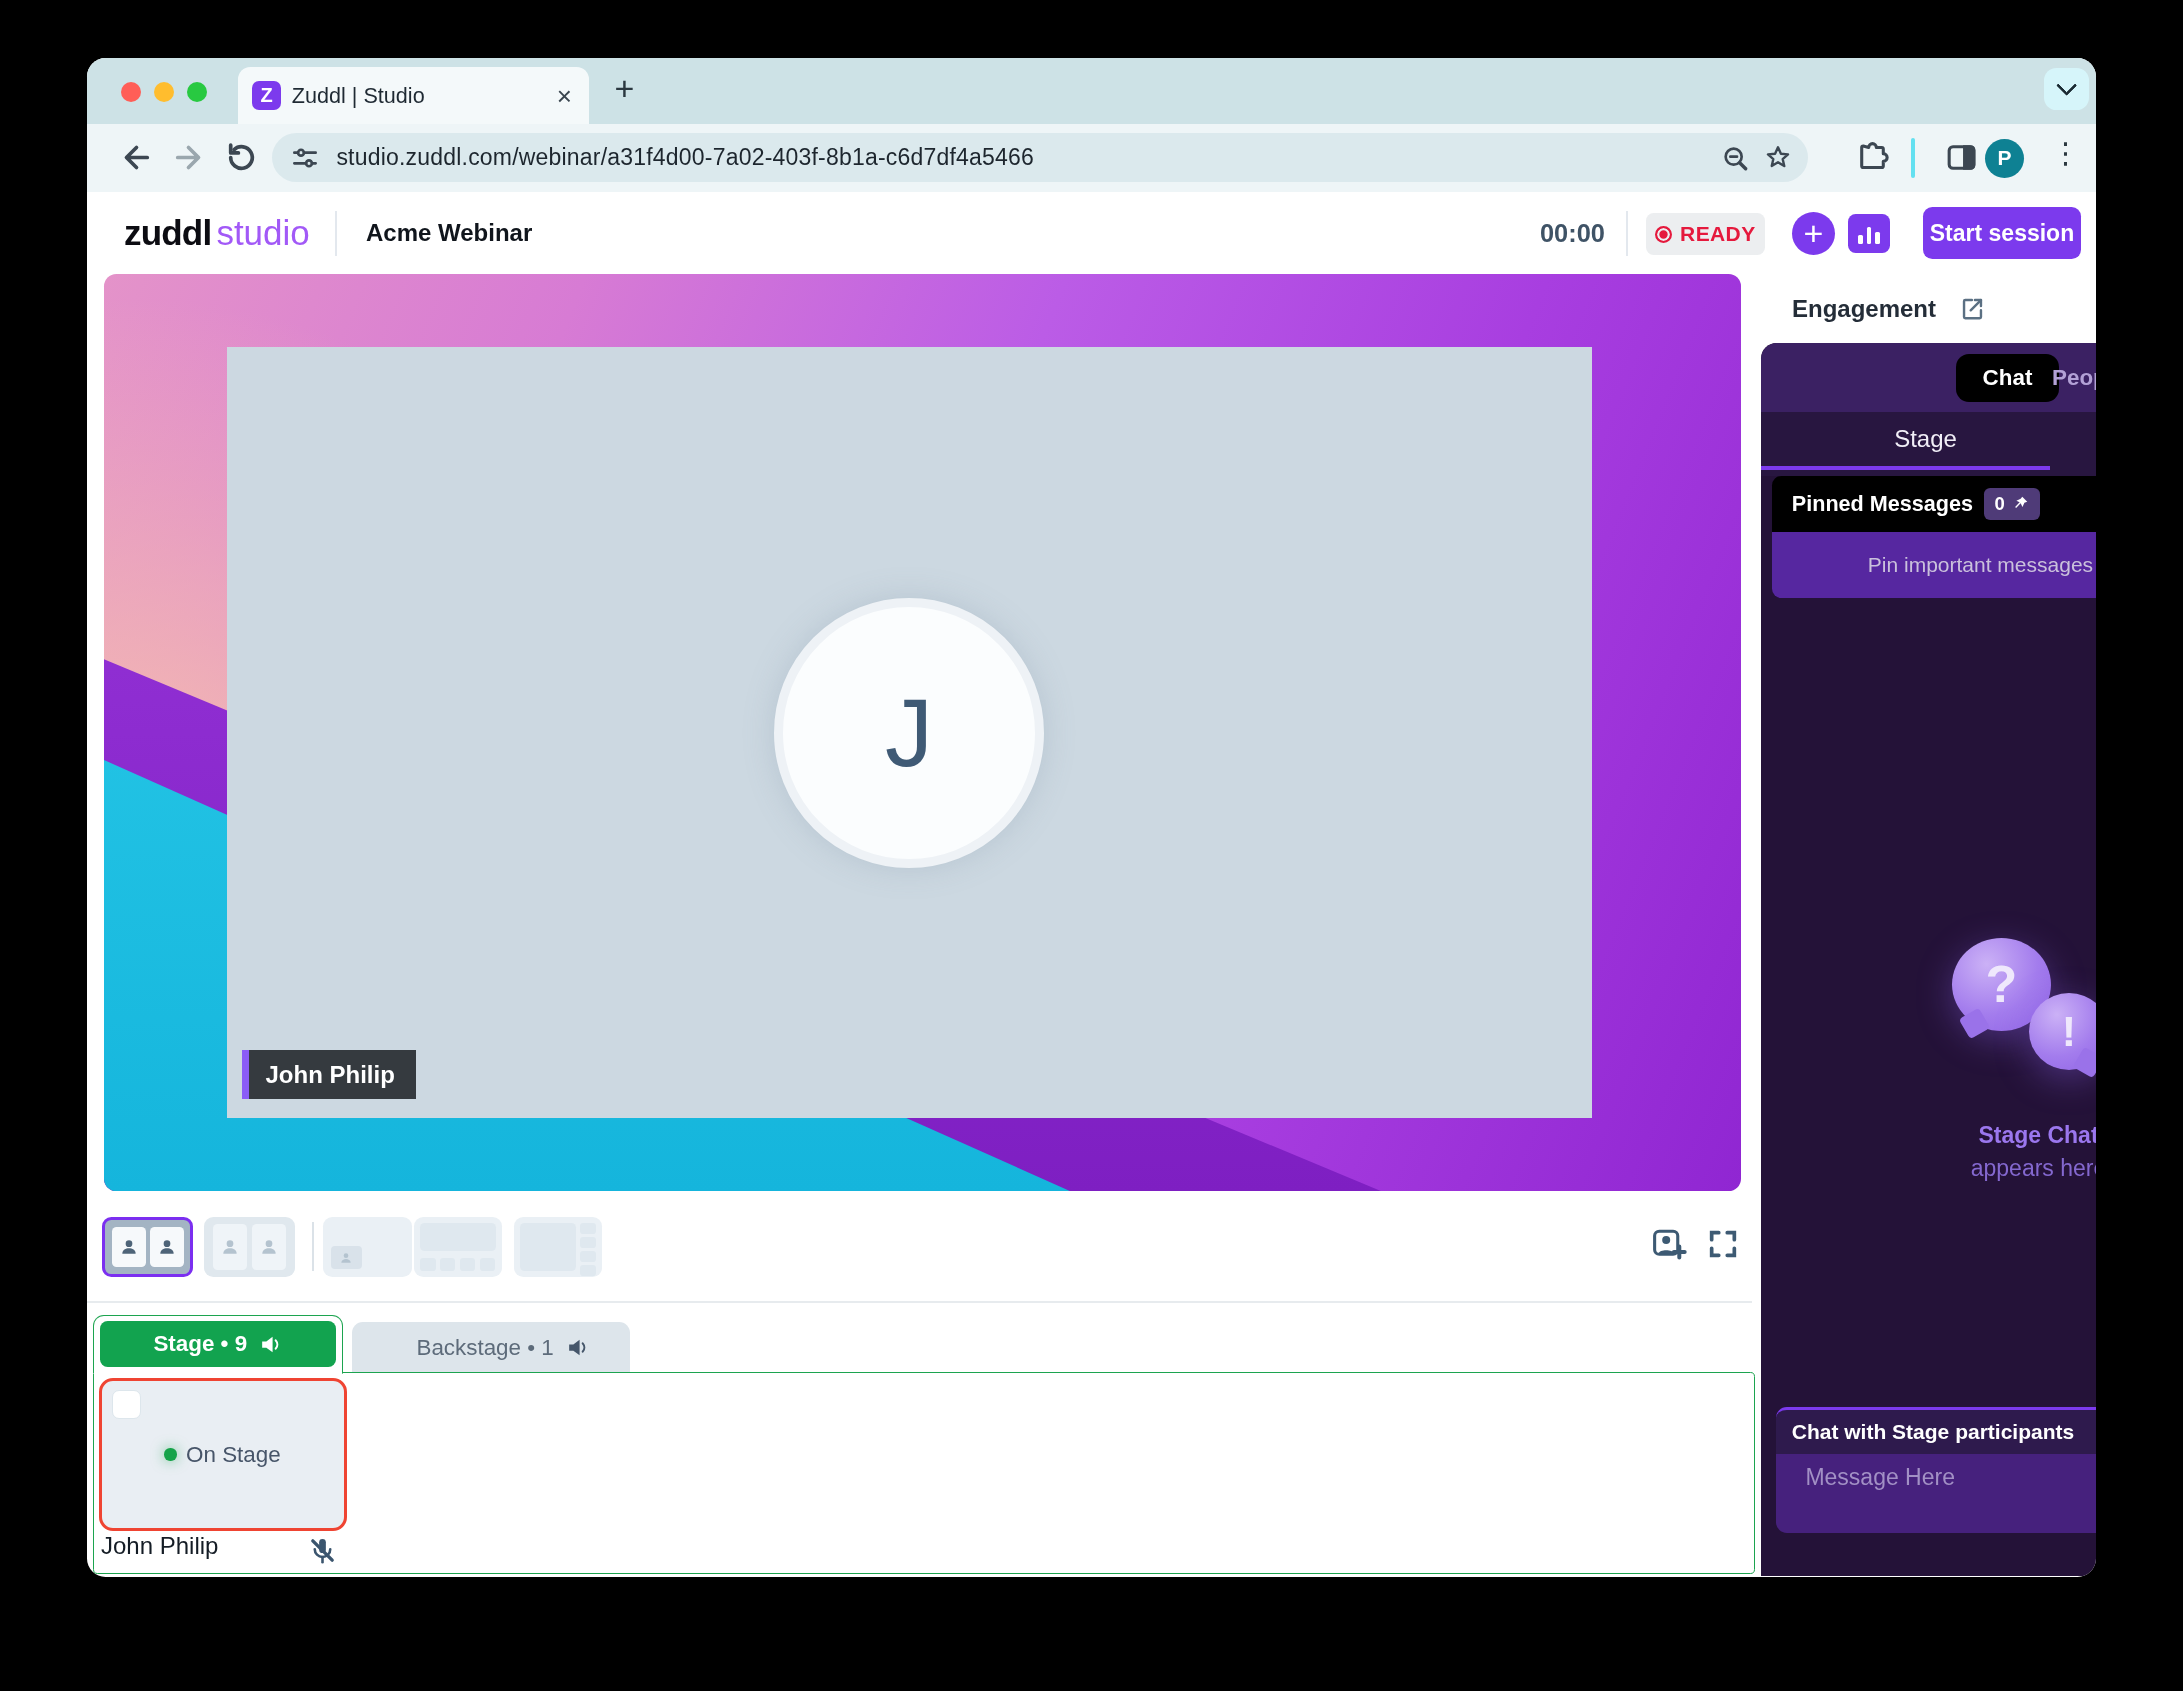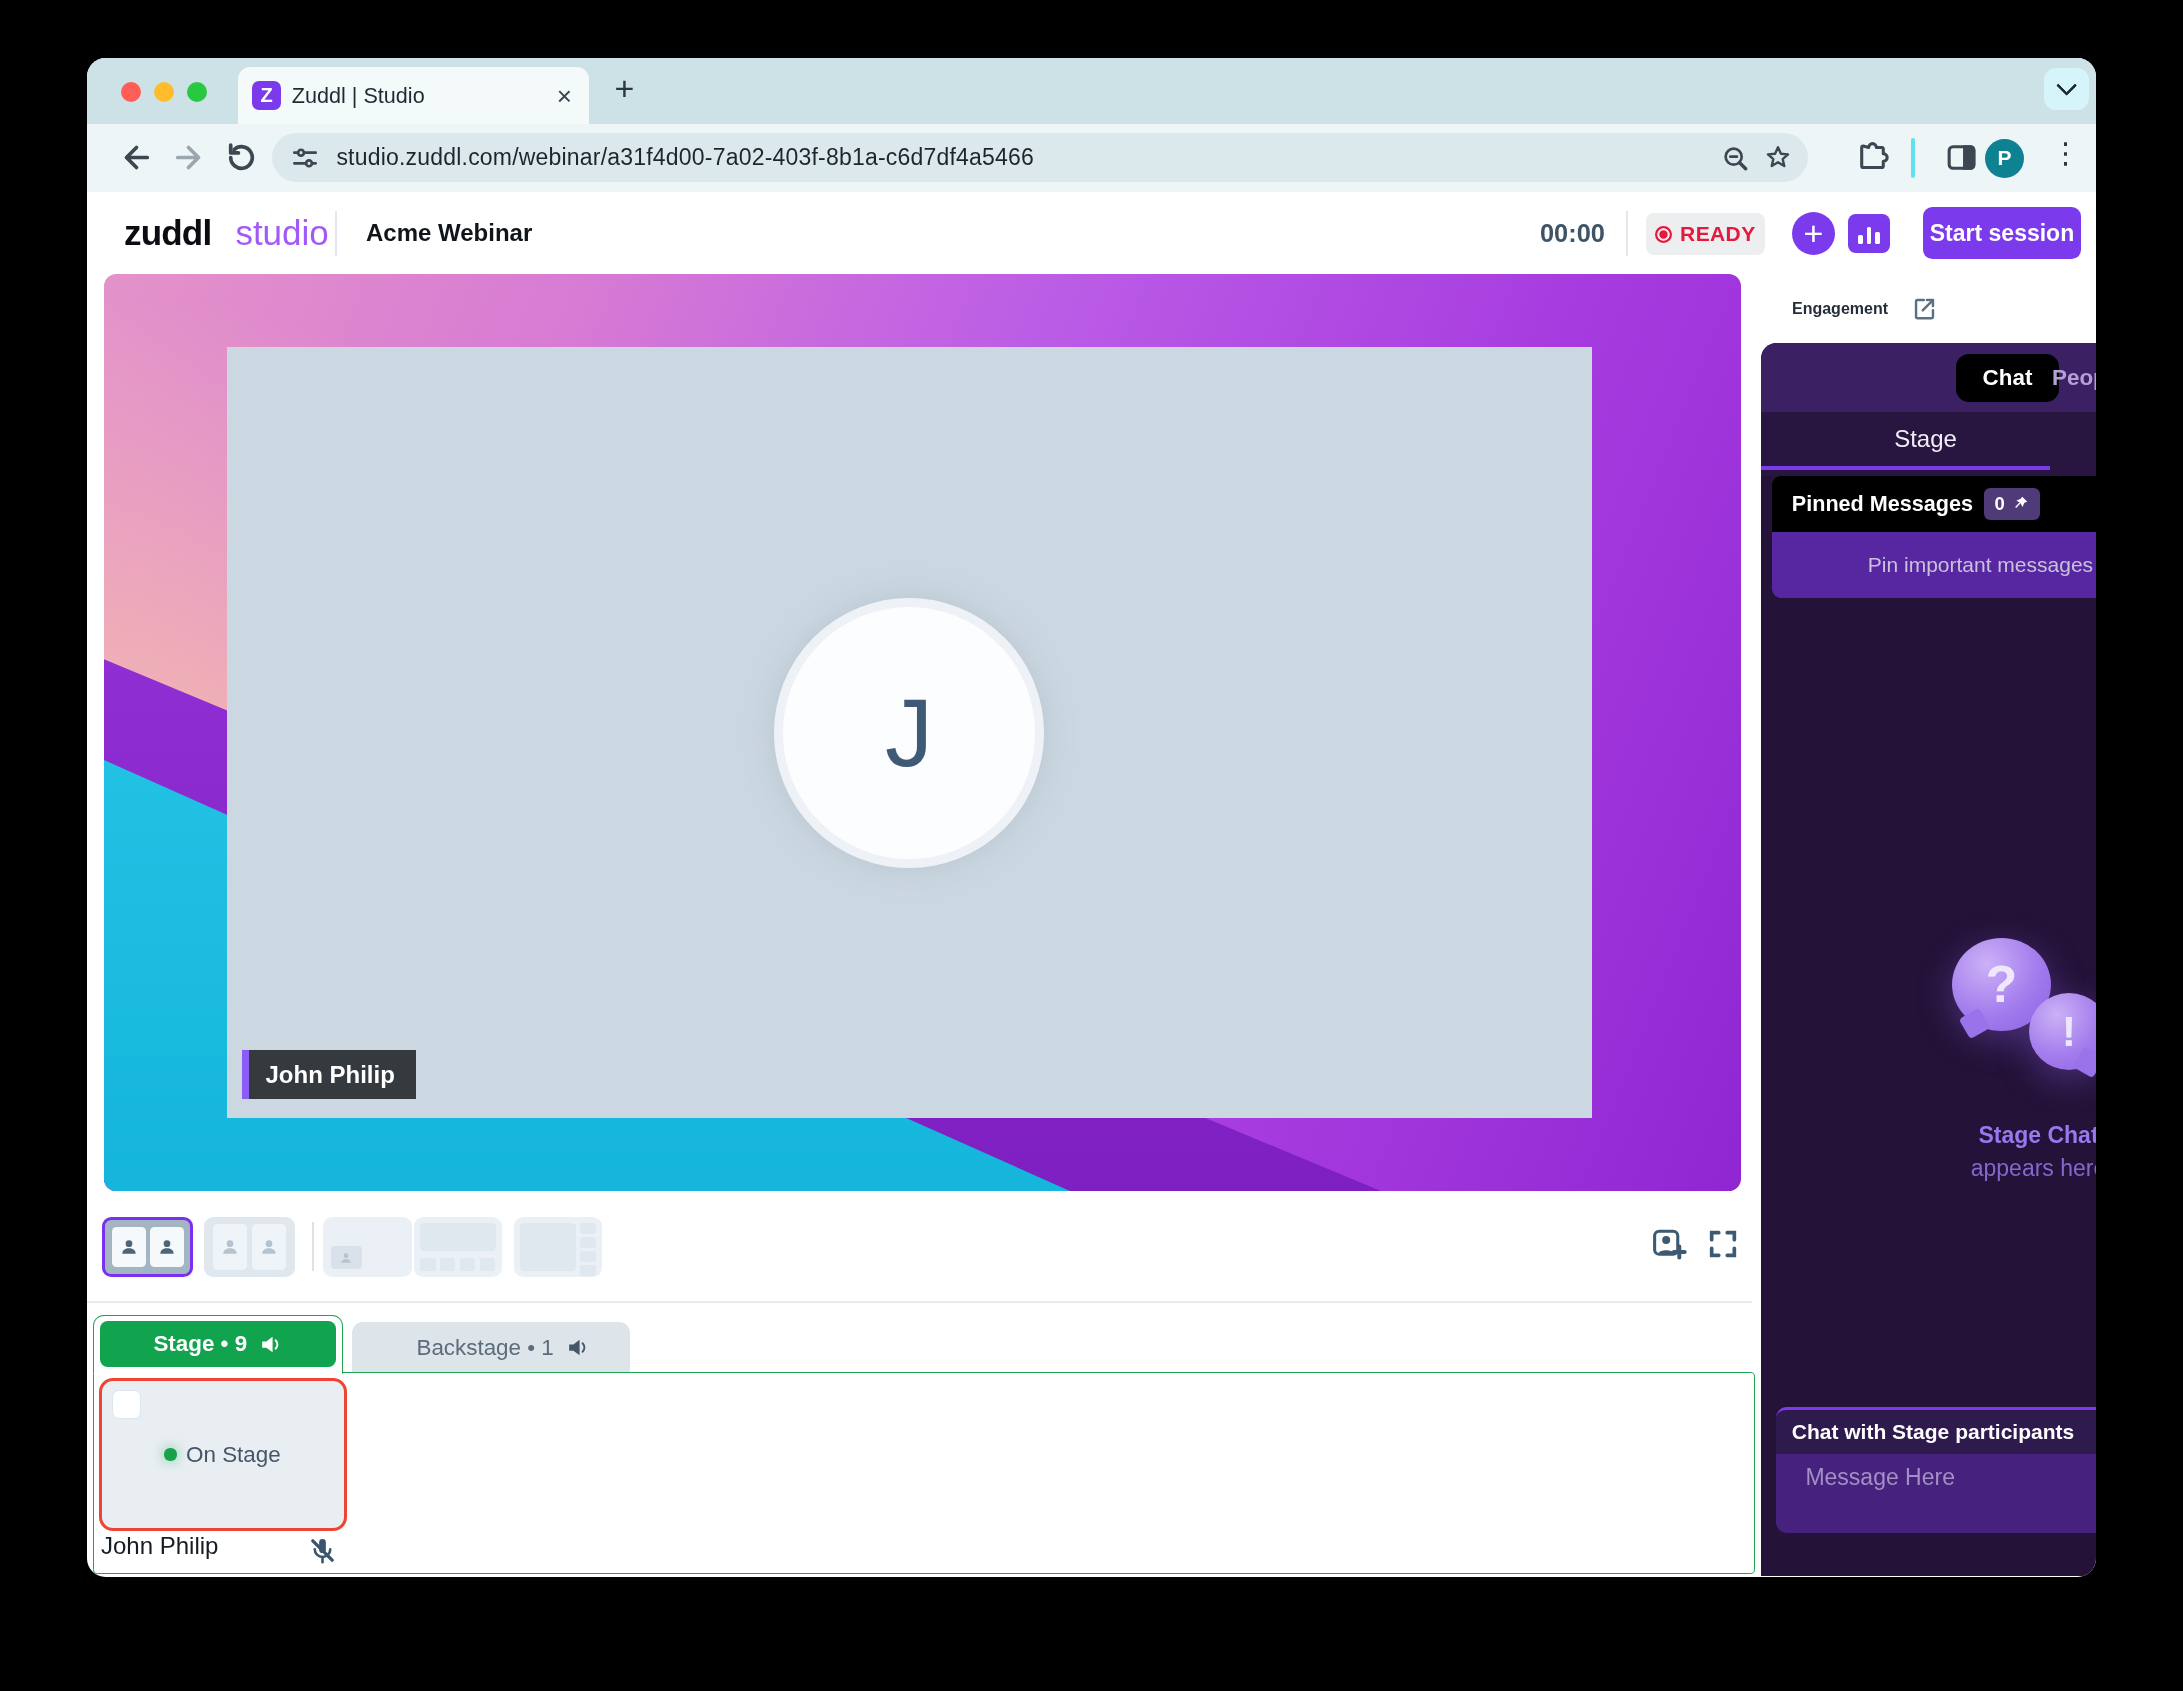--- a/index.html
+++ b/index.html
@@ -30,21 +30,21 @@
            display:flex;align-items:center;}
   .urltext{font-size:23px;color:#1d262e;letter-spacing:0.2px;white-space:nowrap;}
   .pillicon{width:32px;height:32px;color:#3c4752;flex:none;}
   .pillicon svg{width:100%;height:100%;}
   .avatarP{position:absolute;left:1898px;top:14.6px;width:39px;height:39px;border-radius:50%;background:#0e8193;
            color:#fff;font-size:21px;font-weight:700;display:flex;align-items:center;justify-content:center;}
   .menudots{position:absolute;left:1964px;top:12.3px;font-size:29px;color:#2b3840;}
   .tooldiv{position:absolute;left:1824px;top:14px;width:3.9px;height:40px;background:#63e0f0;border-radius:2.3px;}
   
   .appheader{position:absolute;left:0;top:134px;width:100%;height:82px;background:#fff;}
-  .logo{position:absolute;left:37px;top:0;height:82px;display:flex;align-items:center;gap:24px;}
+  .logo{position:absolute;left:37px;top:0;height:82px;display:flex;align-items:center;gap:5px;}
   .logo .z1{font-size:35px;font-weight:800;color:#0c0c12;letter-spacing:-0.8px;}
   .logo .z2{font-size:35px;font-weight:300;color:#a259f7;}
   .hvd{position:absolute;top:18.5px;width:1.5px;height:45px;background:#e3e8ee;}
   .webtitle{position:absolute;left:279px;top:0;height:82px;display:flex;align-items:center;
             font-size:24px;font-weight:700;color:#10151c;}
   .timer{position:absolute;left:1453px;top:0;height:82px;display:flex;align-items:center;
          font-size:25.4px;font-weight:600;color:#3f5366;}
   .readypill{position:absolute;left:1559px;top:21px;width:119px;height:42px;border-radius:7.7px;background:#eceef0;
              display:flex;align-items:center;justify-content:center;gap:7.7px;}
   .readydot{width:13px;height:13px;border-radius:50%;border:2.3px solid #e5193d;background:#e5193d;
@@ -110,21 +110,21 @@
           border:1.5px solid #dde6ec;appearance:none;margin:0;}
   .pstatus{position:absolute;left:0;top:0;width:100%;height:100%;display:flex;align-items:center;justify-content:center;gap:9.3px;}
   .gdot{width:12.3px;height:12.3px;border-radius:50%;background:#16a34a;box-shadow:0 0 12.3px rgba(22,163,74,.55);}
   .pstatus span{font-size:22.4px;color:#475569;}
   .pname{position:absolute;left:14px;top:1474px;font-size:24px;color:#141c25;z-index:4;}
   .micoff{position:absolute;left:220px;top:1477px;width:31px;height:31px;color:#3b556e;z-index:4;}
   .micoff svg{width:100%;height:100%;}
   
   .rightpanel{position:absolute;left:1674px;top:216px;width:401px;height:1303px;}
   .engagehead{position:absolute;left:0;top:0;width:100%;height:69px;background:#fff;display:flex;align-items:center;}
-  .engagehead .et{margin-left:31px;font-size:16px;font-weight:600;color:#242d38;text-align:center;}
+  .engagehead .et{margin-left:31px;font-size:24px;font-weight:600;color:#242d38;text-align:center;}
   .extlink{width:29px;height:29px;color:#5b7083;margin-left:21.6px;}
   .extlink svg{width:100%;height:100%;}
   .purple{position:absolute;left:0;top:69px;width:401px;height:1233px;background:#241238;border-radius:15.4px 0 0 0;overflow:hidden;}
   .chatrow{position:absolute;left:0;top:0;width:100%;height:69px;background:#3b2163;border-radius:15.4px 0 0 0;}
   .chatpill{position:absolute;left:195px;top:10.8px;width:103px;height:48px;border-radius:13px;background:#000000;
             color:#fff;font-size:22.4px;font-weight:700;display:flex;align-items:center;justify-content:center;}
   .peopletab{position:absolute;left:291px;top:0;height:69px;display:flex;align-items:center;
              color:#b3a1d6;font-size:22.4px;font-weight:600;white-space:nowrap;}
   .stagerow{position:absolute;left:0;top:69px;width:100%;height:64px;background:#281640;}
   .stagelbl{position:absolute;left:49px;top:0;width:231px;height:54px;display:flex;align-items:center;justify-content:center;

